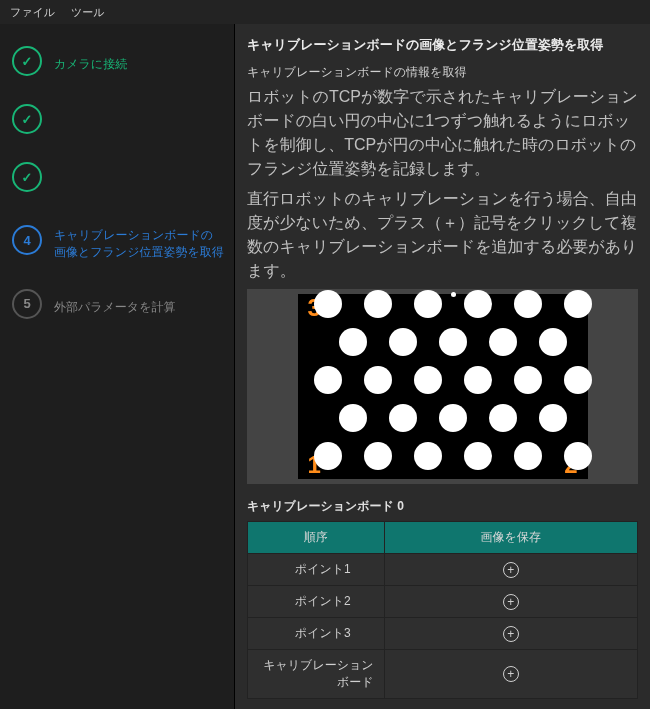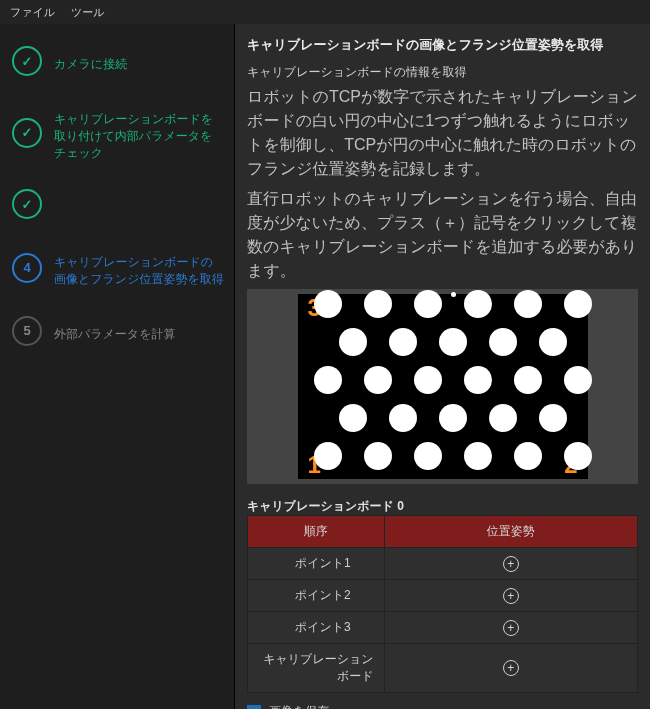--- a/index.html
+++ b/index.html
@@ -24,24 +24,24 @@
 .main { flex: 1; background: #2b2b2b; padding: 12px 12px 12px 12px; overflow-y: auto; }
 .main h1 { font-size: 13px; font-weight: bold; color: #eaeaea; margin-bottom: 10px; }
 .sub1 { font-size: 12px; color: #d0d0d0; margin-bottom: 4px; }
 .desc { font-size: 16px; color: #c0c0c0; line-height: 1.5; margin-bottom: 6px; }
 
 .board-img { width: 100%; height: 195px; background: #444; display: flex; align-items: center; justify-content: center; margin-bottom: 14px; }
 .board-inner { width: 290px; height: 185px; background: #000; position: relative; }
 .dot { position: absolute; background: #fff; border-radius: 50%; }
 .numlabel { position: absolute; color: #ff8c1a; font-weight: bold; font-size: 24px; }
 
-.board-title { font-size: 12px; font-weight: bold; color: #e0e0e0; }
+.board-title { font-size: 12px; font-weight: bold; color: #e0e0e0; margin-bottom: 6px; }
 
 table.data { width: 100%; border-collapse: collapse; font-size: 12px; }
-table.data th { background: #7f1d1d; color: #d8d8d8; padding: 7px 10px; text-align: center; font-weight: normal; border: 1px solid #222; }
+table.data th { background: #0f766e; color: #d8d8d8; padding: 7px 10px; text-align: center; font-weight: normal; border: 1px solid #222; }
 table.data td { background: #2f2f2f; color: #d0d0d0; padding: 7px 10px; text-align: center; border: 1px solid #222; }
 table.data td.left { text-align: center; padding-left: 24px; }
 .plus { display: inline-flex; width: 16px; height: 16px; border: 1.5px solid #cfcfcf; border-radius: 50%; align-items: center; justify-content: center; font-size: 12px; line-height: 1; color: #cfcfcf; cursor: pointer; }
 
 .btn-update { width: 100%; margin-top: 10px; background: #1d6fb8; color: #fff; text-align: center; padding: 9px 0; font-size: 12px; cursor: pointer; }
 .chk-row { margin-top: 10px; display: flex; align-items: center; gap: 8px; font-size: 12px; }
 .chk { width: 14px; height: 14px; background: #1d6fb8; display: inline-flex; align-items: center; justify-content: center; color: #fff; font-size: 10px; cursor: pointer; }
 </style>
 </head>
 <body>
@@ -52,21 +52,20 @@
 </div>
 
 <div class="body-row">
   <div class="sidebar">
     <div class="step done">
       <div class="circle">✓</div>
       <div class="label">カメラに接続</div>
     </div>
     <div class="step done">
       <div class="circle">✓</div>
-      <div class="label">キャリブレーションボードを取り付けて内部パラメータをチェック</div>
     </div>
     <div class="step done">
       <div class="circle">✓</div>
     </div>
     <div class="step active">
       <div class="circle">4</div>
       <div class="label">キャリブレーションボードの画像とフランジ位置姿勢を取得</div>
     </div>
     <div class="step pending">
       <div class="circle">5</div>
@@ -117,21 +116,21 @@
           <div class="dot" style="height: 5px; width: 5px; left: 153px; top: -2px;"></div>
         </div>
     </div>
 
     <div class="board-title">キャリブレーションボード 0</div>
 
     <table class="data">
       <thead>
         <tr>
           <th style="width:35%;">順序</th>
-          <th>位置姿勢</th>
+          <th>画像を保存</th>
         </tr>
       </thead>
       <tbody>
         <tr>
           <td class="left">ポイント1</td>
           <td><span class="plus">+</span></td>
         </tr>
         <tr>
           <td class="left">ポイント2</td>
           <td><span class="plus">+</span></td>

